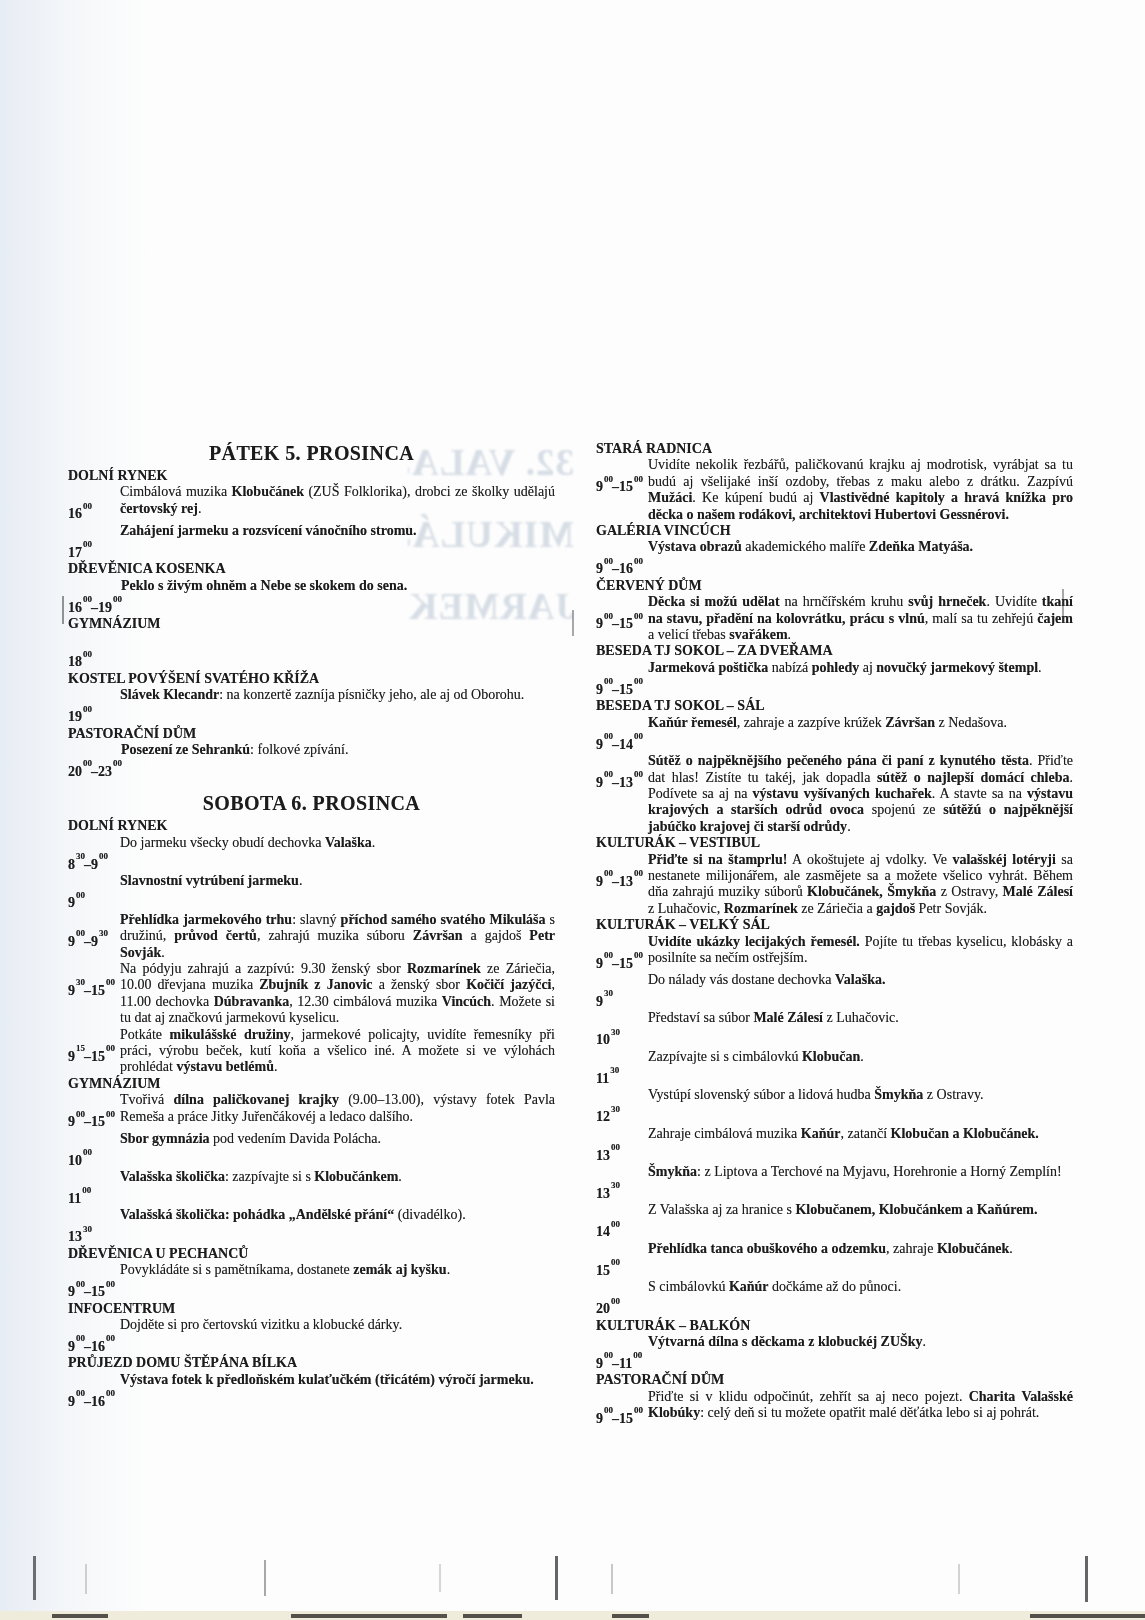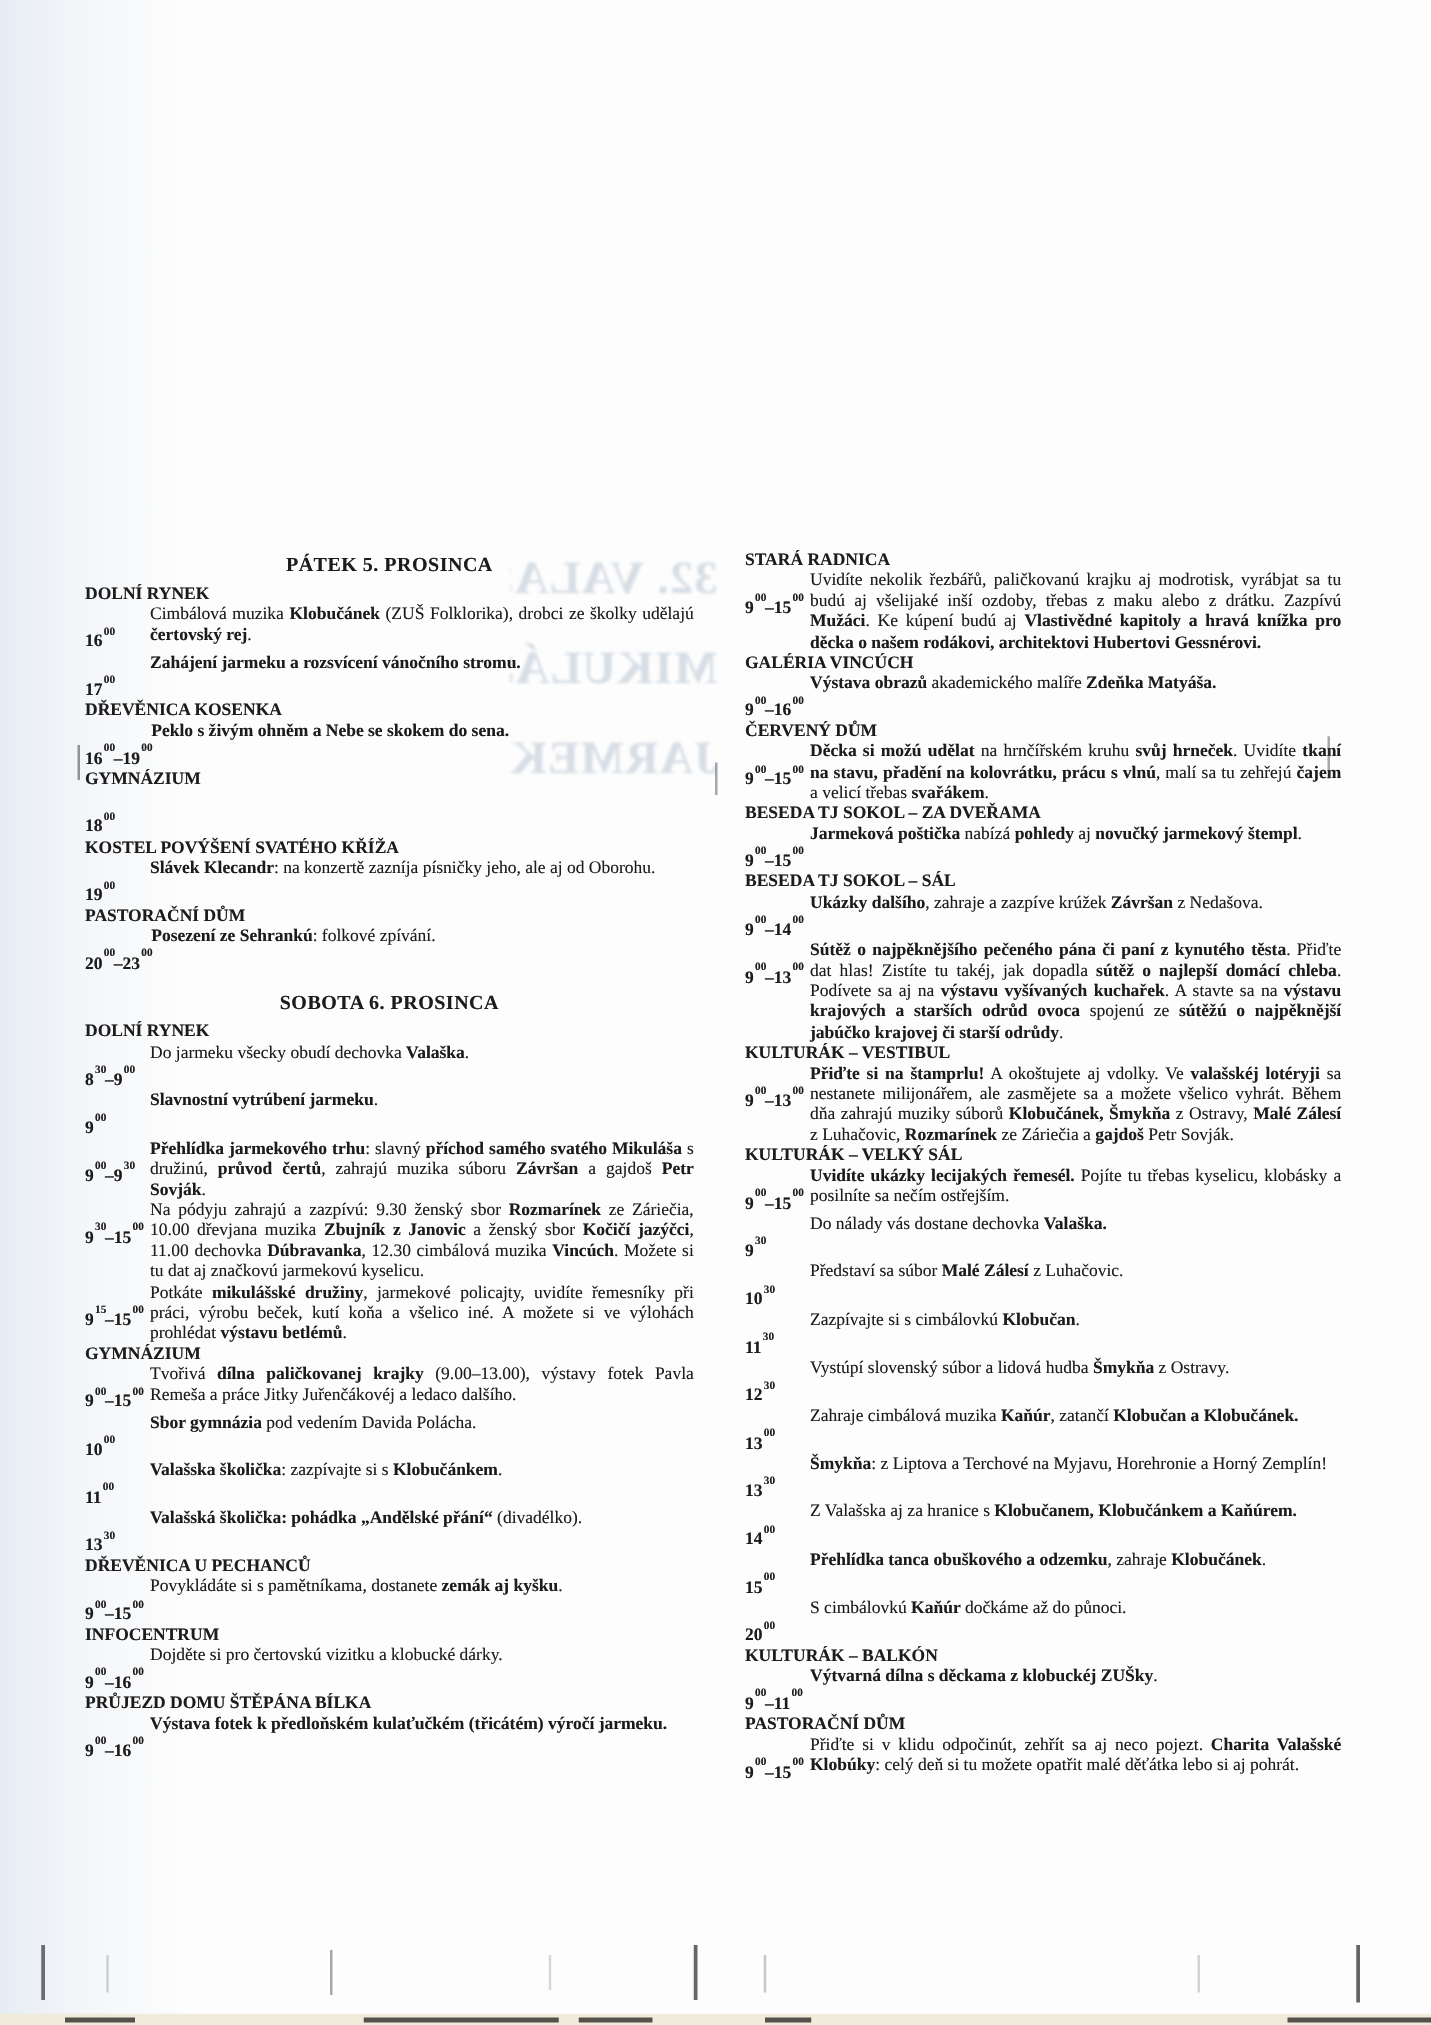--- a/index.html
+++ b/index.html
@@ -5,21 +5,21 @@
   html,body{margin:0;padding:0;background:#ffffff;}
   .scan{
     position:relative;width:1145px;height:1620px;background:#fdfdfd;overflow:hidden;
     font-family:"Liberation Serif","DejaVu Serif",serif;color:#1c1c1c;
   }
   .left-tint{position:absolute;left:0;top:0;bottom:0;width:150px;pointer-events:none;
     background:linear-gradient(90deg,rgba(223,231,241,.75) 0%,rgba(223,231,241,.30) 45%,rgba(223,231,241,0) 100%);}
   .col{position:absolute;top:441px;font-size:14px;line-height:16.4px;text-shadow:0 0 .35px rgba(20,20,20,.45);}
   .col-left{left:68px;width:487px;}
   .col-right{left:596px;width:477px;}
-  .day-title{font-size:16px;line-height:24px;font-weight:bold;text-align:center;letter-spacing:.4px;margin:0 0 3px 0;}
+  .day-title{font-size:20px;line-height:24px;font-weight:bold;text-align:center;letter-spacing:.4px;margin:0 0 3px 0;}
   .day-title.later{margin-top:11px;text-align:center;}
   .venue{font-weight:bold;font-family:Liberation Serif, serif;}
   .row{display:flex;}
   .time{flex:0 0 52px;font-weight:bold;white-space:nowrap;margin-top:22px;}
   .time sup{font-size:9px;line-height:0;position:relative;top:-4px;left:1px;}
   .text{flex:1;text-align:justify;}
   .b{font-weight:bold;}
   
   .ghost{position:absolute;left:408px;top:440px;width:166px;height:228px;overflow:hidden;
     transform:scaleX(-1);color:rgba(160,176,196,.42);font-weight:bold;pointer-events:none;
@@ -144,21 +144,21 @@
         <div class="text"><span class="b">Děcka si možú udělat</span><span> na hrnčířském kruhu </span><span class="b">svůj hrneček</span><span>. Uvidíte </span><span class="b">tkaní na stavu, přadění na kolovrátku, prácu s vlnú</span><span>, malí sa tu zehřejú </span><span class="b">čajem</span><span> a velicí třebas </span><span class="b">svařákem</span><span>.</span></div>
       </div>
       <div class="venue">BESEDA TJ SOKOL – ZA DVEŘAMA</div>
       <div class="row">
         <div class="time">9<sup>00</sup>–15<sup>00</sup></div>
         <div class="text"><span class="b">Jarmeková poštička</span><span> nabízá </span><span class="b">pohledy</span><span> aj </span><span class="b">novučký jarmekový štempl</span><span>.</span></div>
       </div>
       <div class="venue">BESEDA TJ SOKOL – SÁL</div>
       <div class="row">
         <div class="time">9<sup>00</sup>–14<sup>00</sup></div>
-        <div class="text"><span class="b">Ukázky dalšího</span><span>, zahraje a zazpíve krúžek </span><span class="b">Závršan</span><span> z Nedašova.</span></div>
+        <div class="text"><span class="b">Kaňúr řemesél</span><span>, zahraje a zazpíve krúžek </span><span class="b">Závršan</span><span> z Nedašova.</span></div>
       </div>
       <div class="row">
         <div class="time">9<sup>00</sup>–13<sup>00</sup></div>
         <div class="text"><span class="b">Sútěž o najpěknějšího pečeného pána či paní z kynutého těsta</span><span>. Přiďte dat hlas! Zistíte tu takéj, jak dopadla </span><span class="b">sútěž o najlepší domácí chleba</span><span>. Podívete sa aj na </span><span class="b">výstavu vyšívaných kuchařek</span><span>. A stavte sa na </span><span class="b">výstavu krajových a starších odrůd ovoca</span><span> spojenú ze </span><span class="b">sútěžú o najpěknější jabúčko krajovej či starší odrůdy</span><span>.</span></div>
       </div>
       <div class="venue">KULTURÁK – VESTIBUL</div>
       <div class="row">
         <div class="time">9<sup>00</sup>–13<sup>00</sup></div>
         <div class="text"><span class="b">Přiďte si na štamprlu!</span><span> A okoštujete aj vdolky. Ve </span><span class="b">valašskéj lotéryji</span><span> sa nestanete milijonářem, ale zasmějete sa a možete všelico vyhrát. Během dňa zahrajú muziky súborů </span><span class="b">Klobučánek, Šmykňa</span><span> z Ostravy, </span><span class="b">Malé Zálesí</span><span> z Luhačovic, </span><span class="b">Rozmarínek</span><span> ze Záriečia a </span><span class="b">gajdoš</span><span> Petr Sovják.</span></div>
       </div>

